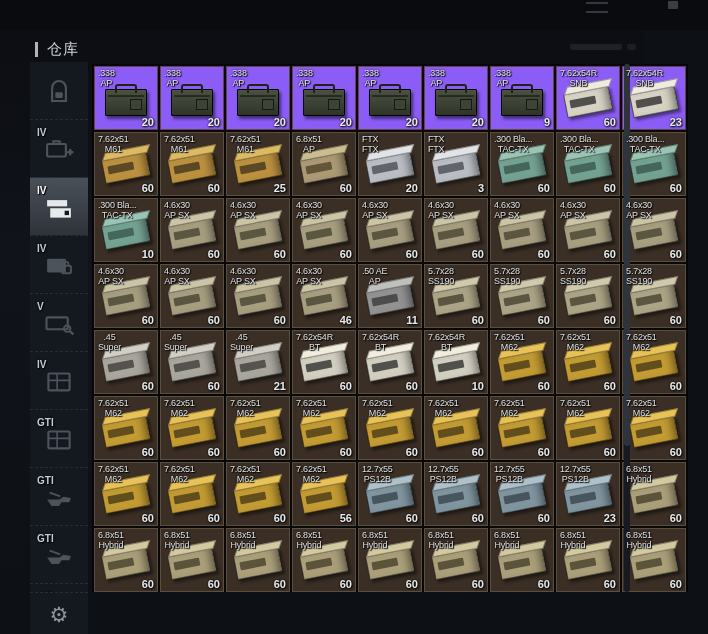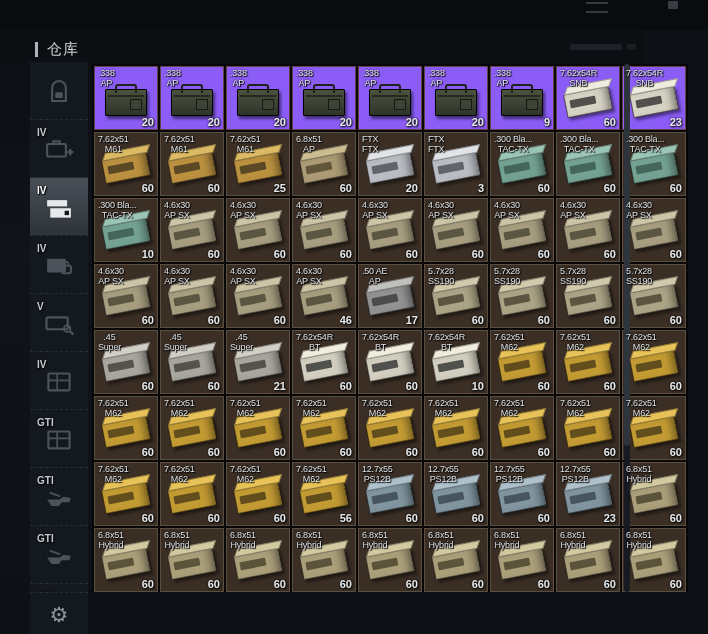--- a/index.html
+++ b/index.html
@@ -497,21 +497,21 @@
           <div class="qty">46</div>
         </div>
         <div class="cell">
           <div class="artwrap">
             <div class="box" style="--face: #929292; --top: #bfbfbc; --art: #3f3f3f;"></div>
           </div>
           <div class="lbl">
             <div>.50 AE</div>
             <div>AP</div>
           </div>
-          <div class="qty">17</div>
+          <div class="qty">11</div>
         </div>
         <div class="cell">
           <div class="artwrap">
             <div class="box" style="--face: #aca486; --top: #d1c9ac; --art: #4e4836;"></div>
           </div>
           <div class="lbl">
             <div>5.7x28</div>
             <div>SS190</div>
           </div>
           <div class="qty">60</div>

